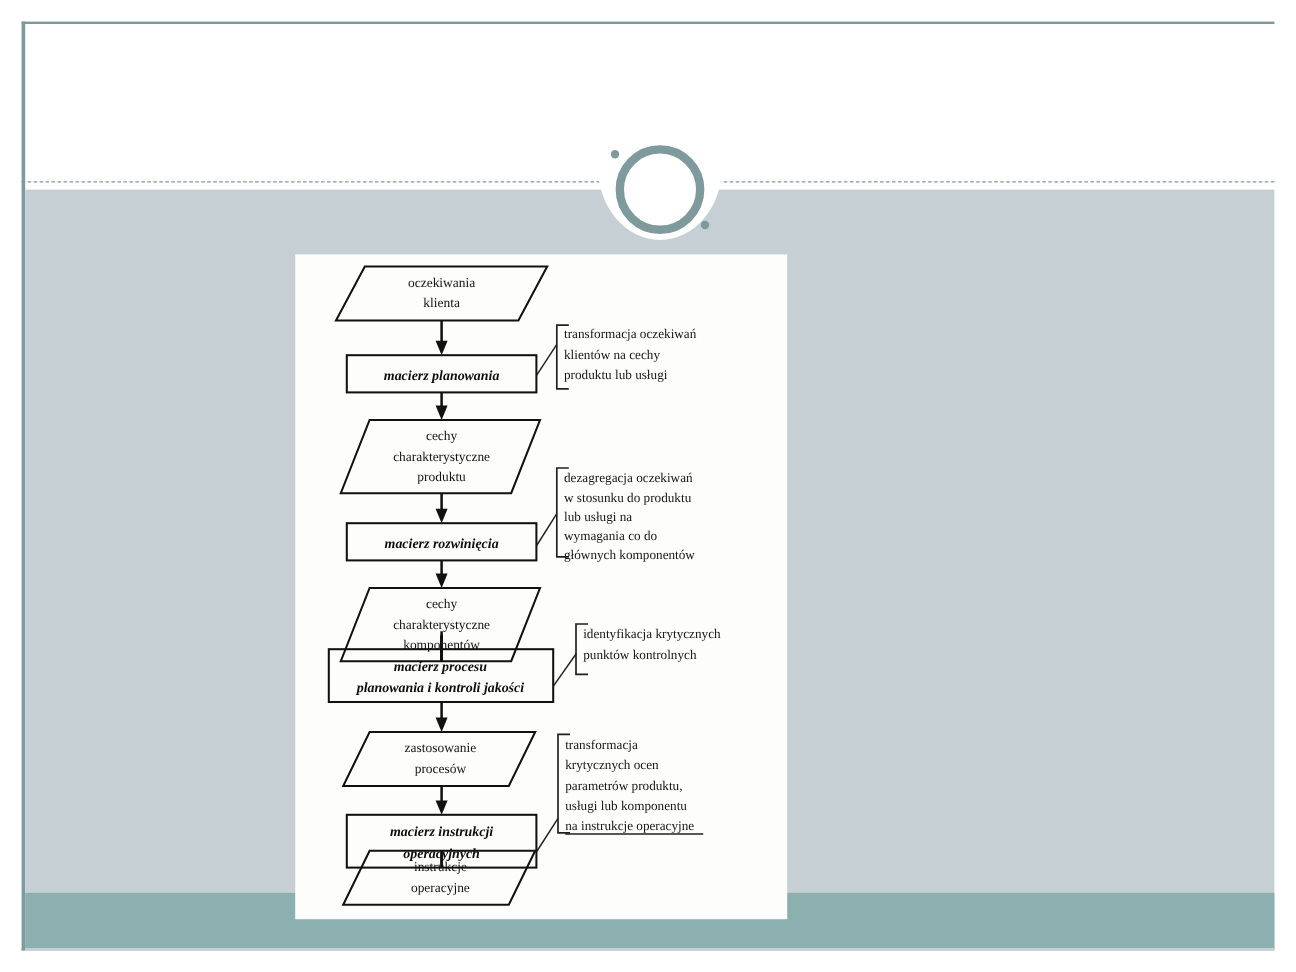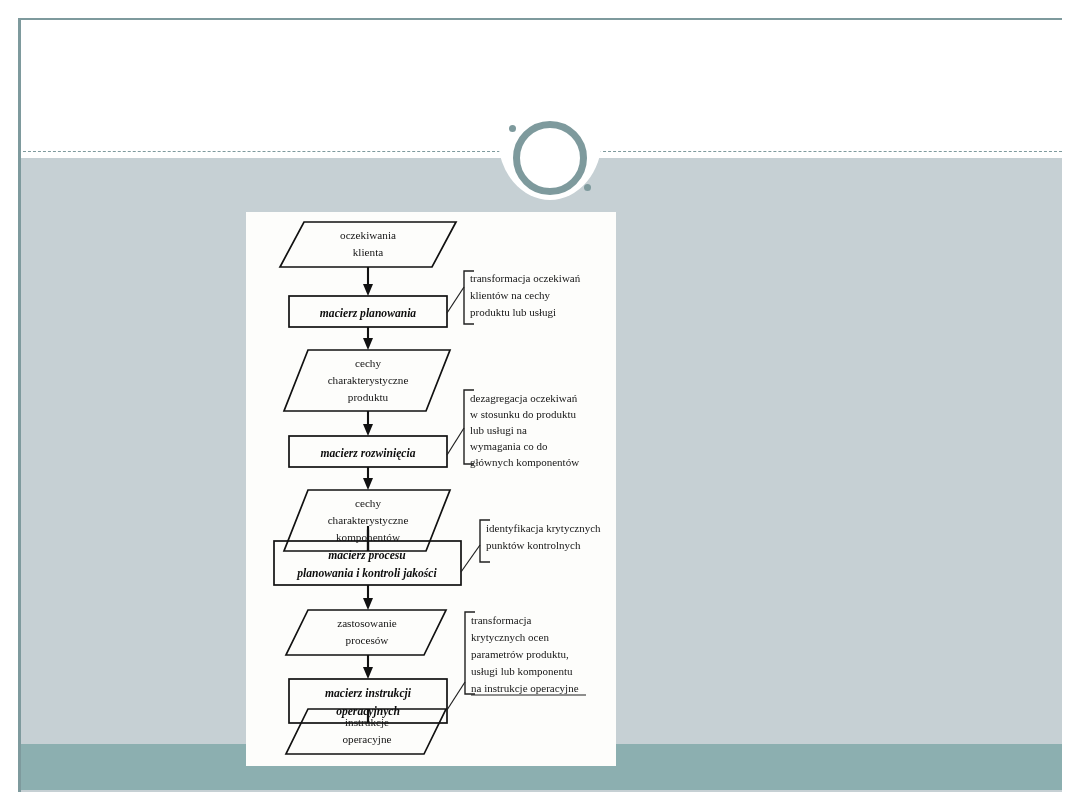--- a/index.html
+++ b/index.html
@@ -100,21 +100,21 @@
     background: #7e9a9d;
   }
   .dot-tl { left: 491px; top: 107px; }
   .dot-br { left: 566px; top: 166px; }
 
   
   .figure-panel {
     position: absolute;
     left: 228px;
     top: 194px;
-    width: 370px;
+    width: 410px;
     height: 554px;
     background: #fdfdfb;
   }
   .fig-svg { display: block; }
 
   .fx-label {
     font-family: "Liberation Serif", serif;
     fill: #141414;
     font-size: 11.2px;
   }

